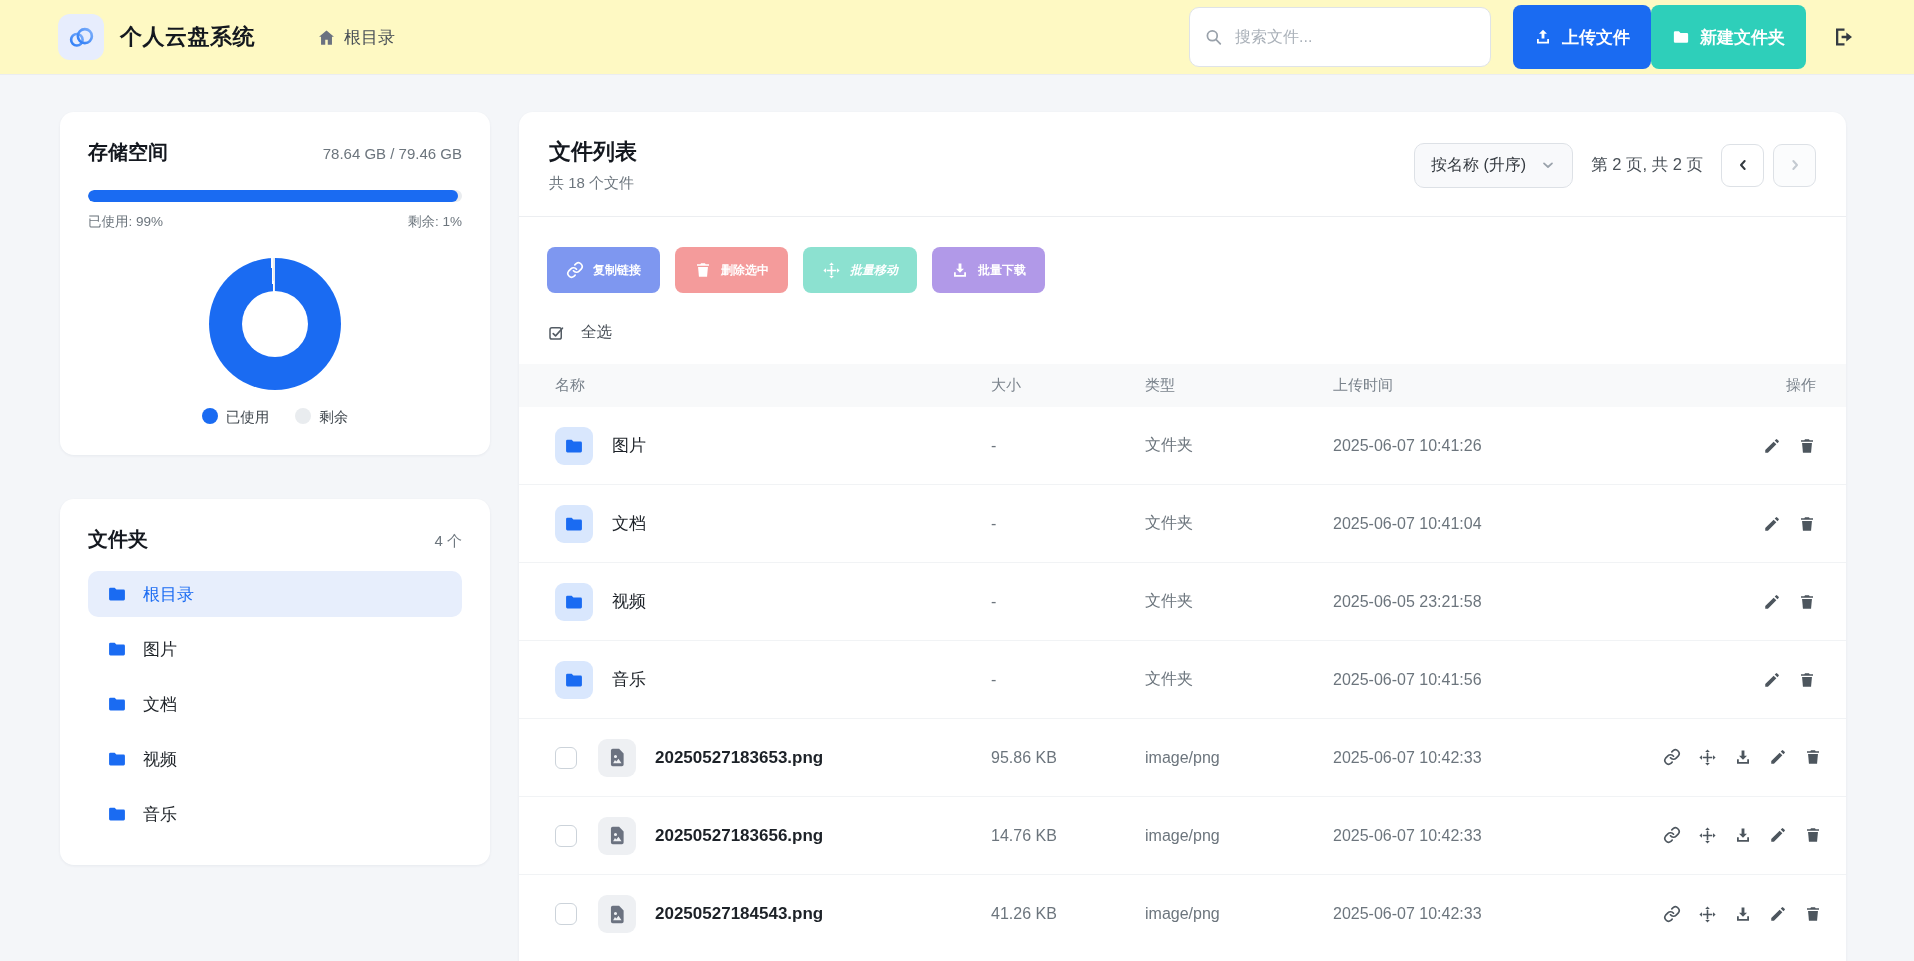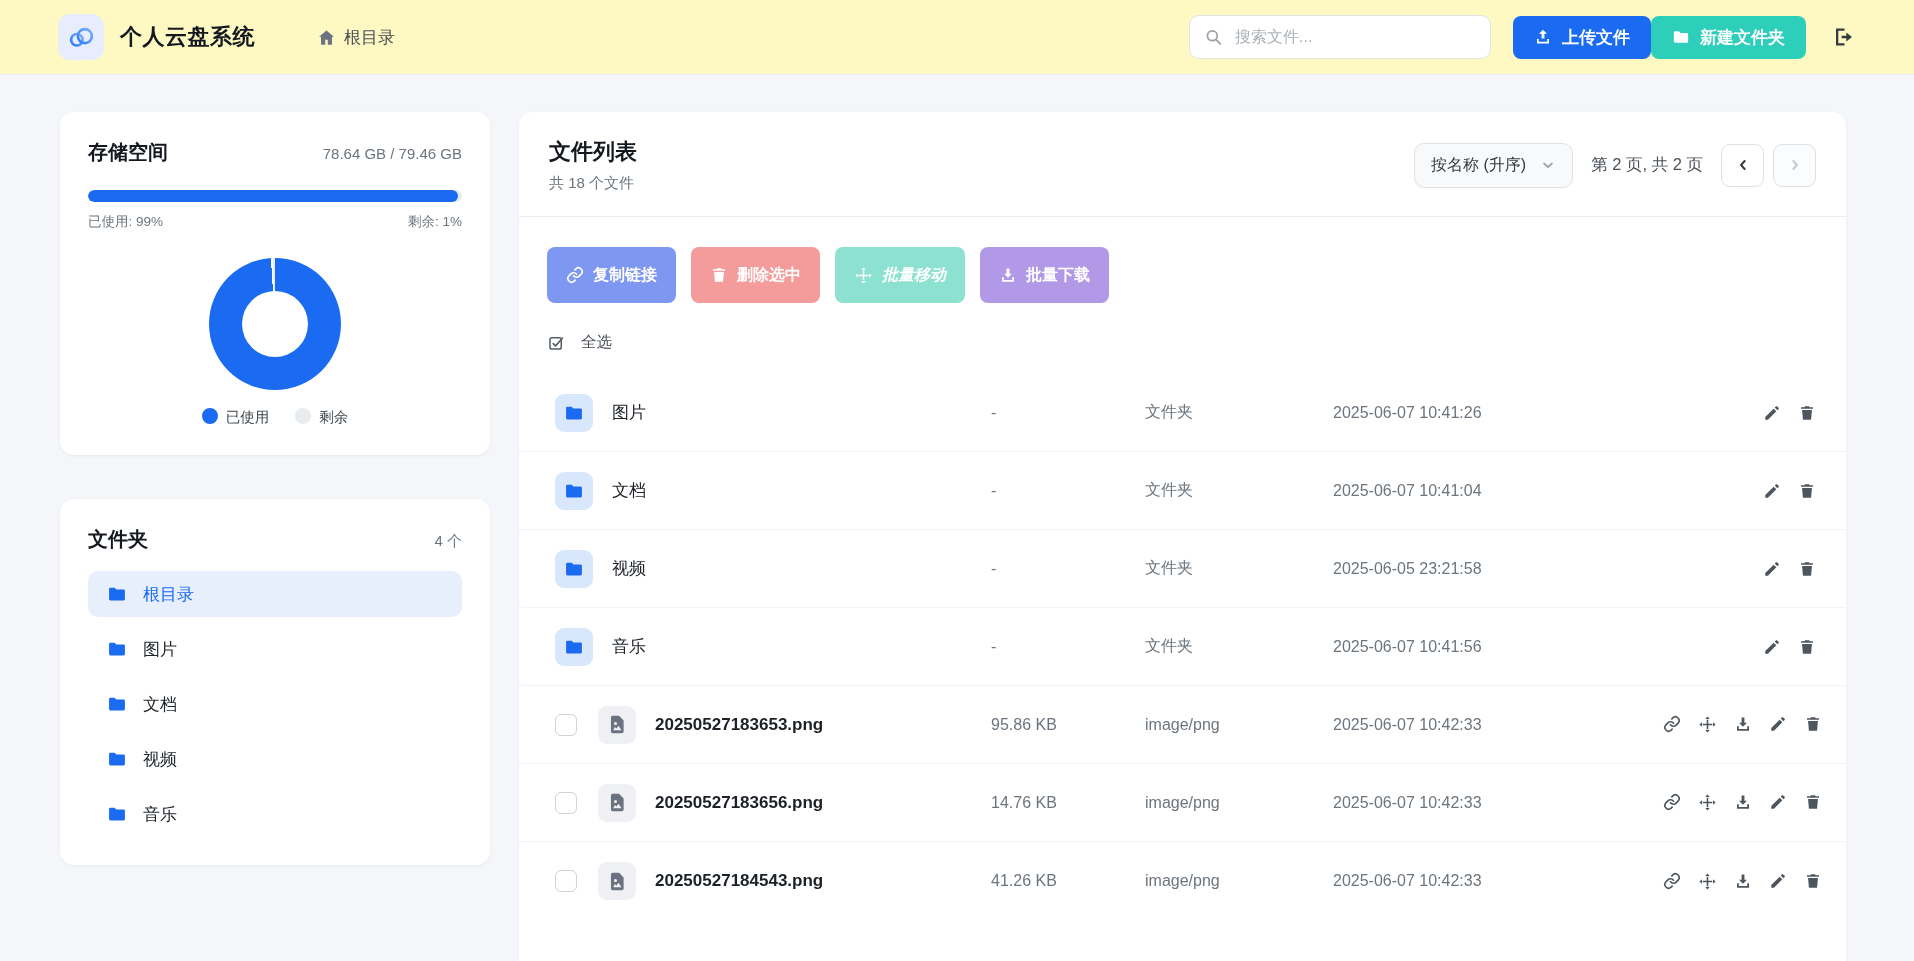--- a/index.html
+++ b/index.html
@@ -12,26 +12,26 @@
             display:flex; align-items:center; padding:0 58px; }
   .logo-box { width:46px; height:46px; border-radius:12px; background:#e7edfd;
               display:flex; align-items:center; justify-content:center; }
   .app-title { font-size:22px; font-weight:700; color:#14181f; margin-left:16px; letter-spacing:.5px; }
   .breadcrumb { display:flex; align-items:center; gap:8px; margin-left:62px;
                 color:#464d55; font-size:17px; }
   .breadcrumb .ico { color:#6b7280; }
   .nav-right { margin-left:auto; display:flex; align-items:center; }
   .search-wrap { position:relative; }
   .search-wrap .ico { position:absolute; left:15px; top:50%; transform:translateY(-50%); color:#9aa2ab; }
-  .search-input { width:302px; height:44px; border:1px solid #dfe3e8; border-radius:10px;
+  .search-input { width:302px; height:60px; border:1px solid #dfe3e8; border-radius:10px;
                   padding:0 14px 0 45px; font-size:16px; color:#343a40; outline:none;
                   font-family:inherit; background:#fff; }
   .search-input::placeholder { color:#aab1b9; }
   .btn { display:flex; align-items:center; gap:10px; border:none; border-radius:8px;
-         height:43px; padding:0 21px; font-size:17px; font-weight:600; color:#fff;
+         height:64px; padding:0 21px; font-size:17px; font-weight:600; color:#fff;
          cursor:pointer; font-family:inherit; }
   .btn-upload { margin-left:22px; }
   .btn-newfolder { }
   .logout { margin-left:26px; color:#343b42; cursor:pointer; }
 
   
   .content { display:flex; align-items:flex-start; gap:29px; padding:37px 68px 0 60px; }
   .card { background:#fff; border-radius:14px; box-shadow:0 1px 3px rgba(25,35,60,.06); }
 
   
@@ -69,21 +69,21 @@
                  font-size:16px; color:#343a40; cursor:pointer; }
   .sort-select .ico { color:#9aa2ab; }
   .page-info { font-size:16.5px; color:#495057; }
   .pager { display:flex; gap:9px; }
   .page-btn { width:43px; height:43px; border:1px solid #dde1e6; border-radius:9px; background:#fff;
               display:flex; align-items:center; justify-content:center; cursor:pointer; color:#343a40; }
   .page-btn.disabled { color:#c4cad1; background:#fbfcfd; cursor:default; }
 
   .batch-row { display:flex; gap:15px; padding:30px 28px 0; }
   .batch-btn { display:flex; align-items:center; gap:9px; border:none; border-radius:8px;
-               height:56px; padding:0 19px; font-size:16px; font-weight:600; color:#fff;
+               height:46px; padding:0 19px; font-size:12px; font-weight:600; color:#fff;
                cursor:pointer; font-family:inherit; }
   .select-all { display:flex; align-items:center; gap:16px; padding:29px 28px 21px;
                 font-size:15.5px; color:#464d55; cursor:pointer; }
   .select-all .ico { color:#545c64; }
 
   
   .tbl-head, .tbl-row { display:grid; grid-template-columns:472px 154px 188px 330px 1fr;
                         align-items:center; }
   .tbl-head { background:#f8f9fa; height:43px; font-size:15px; color:#79828b; }
   .cell { padding-left:0; }
@@ -324,20 +324,27 @@
     <div class="select-all">
       <span class="ico">
         <svg width="18" height="18" viewBox="0 0 24 24" fill="none" stroke="currentColor">
             <rect x="4" y="5" width="15" height="15" rx="2.5" stroke-width="2"></rect>
             <path d="M8.3 12.8l3.1 3L20.6 5.6" stroke-width="2.2" stroke-linecap="round" stroke-linejoin="round"></path>
           </svg>
       </span>
       <span>全选</span>
     </div>
 
+    <div class="tbl-head">
+      <div class="cell c-name">名称</div>
+      <div class="cell">大小</div>
+      <div class="cell">类型</div>
+      <div class="cell">上传时间</div>
+      <div class="cell c-ops">操作</div>
+    </div>
 
     <div id="table-body">
         <div class="tbl-row">
           <div class="cell c-name">
             <span class="icon-box folder">
               <svg width="20" height="20" viewBox="0 0 24 24" fill="currentColor">
                 <path d="M2.5 6A1.6 1.6 0 0 1 4.1 4.4h5.1l2.1 2.3h8.6A1.6 1.6 0 0 1 21.5 8.3v9.8a1.6 1.6 0 0 1-1.6 1.6H4.1a1.6 1.6 0 0 1-1.6-1.6z"></path>
               </svg>
             </span>
             <span class="row-name folder">图片</span>

